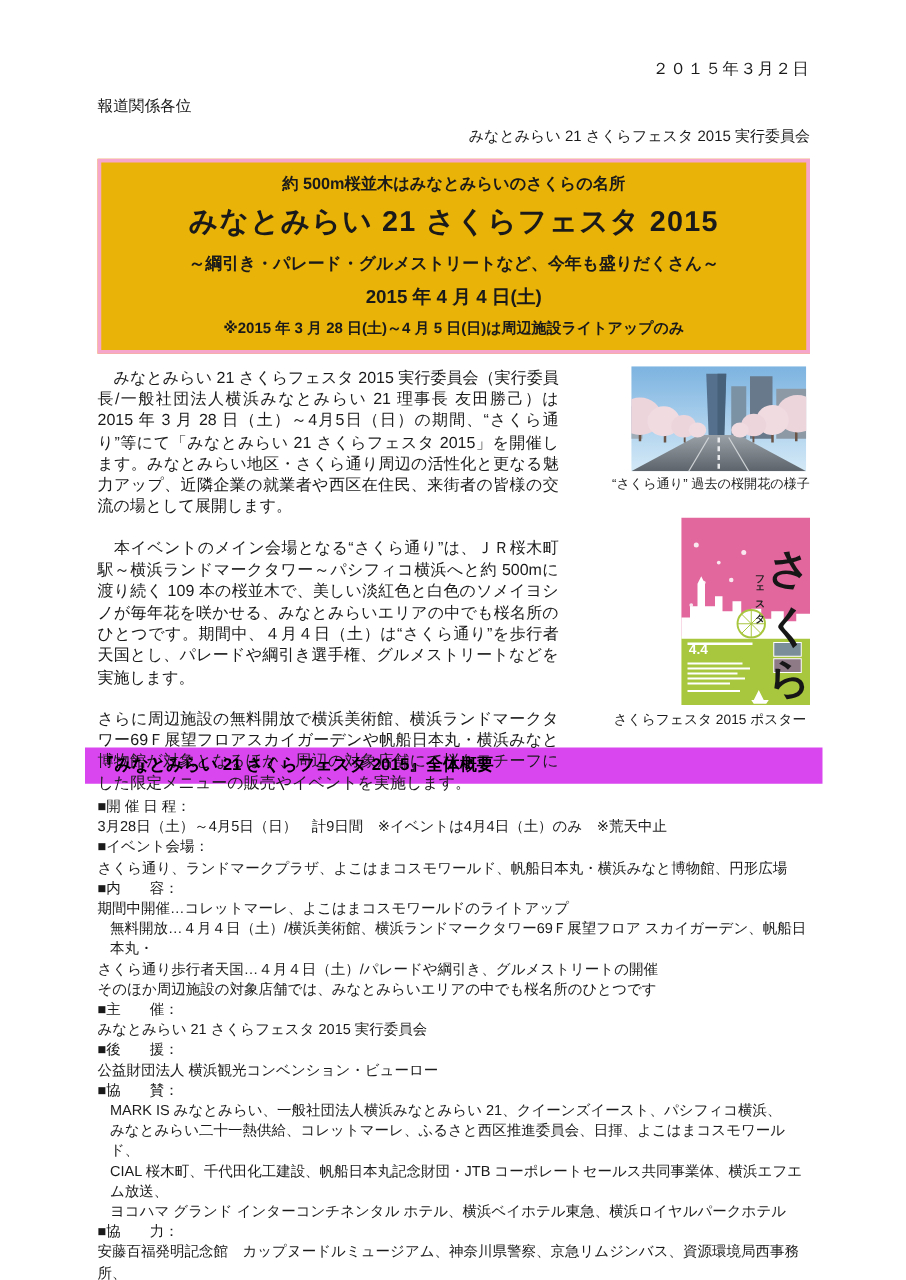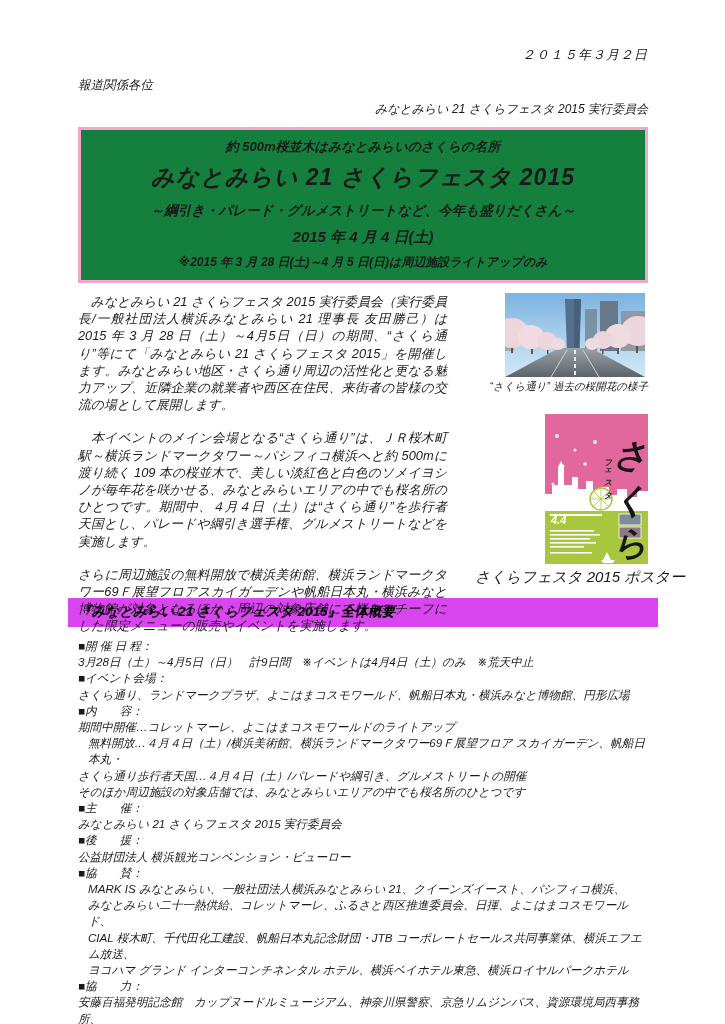--- a/index.html
+++ b/index.html
@@ -2,30 +2,29 @@
 <html><head>
 <meta charset="utf-8">
 <style>
   * { margin:0; padding:0; box-sizing:border-box; }
   body { background:#e8e8e8; }
   .page {
     position:relative; width:725px; height:1024px; margin:0 auto;
     background:#ffffff; overflow:hidden;
     font-family:"Liberation Sans","DejaVu Sans",sans-serif;
     color:#1a1a1a;
-    font-style:italic;
   }
   .inner { position:absolute; left:78px; top:0; width:570px; }
 
   .doc-date { margin-top:46px; text-align:right; font-size:13px; letter-spacing:1px; }
   .recipient { margin-top:13px; font-size:12.5px; }
   .committee { margin-top:7px; text-align:right; font-size:12px; }
 
   .title-box {
-    margin-top:9px; border:3px solid #f7a6cb; background:#15803d;
+    margin-top:9px; border:3px solid #f7a6cb; background:#eab308;
     text-align:center; padding:8px 6px 9px 6px;
   }
   .tb-tagline { font-size:13px; font-weight:bold; }
   .tb-title   { font-size:23px; font-weight:bold; margin-top:6px; letter-spacing:1px; }
   .tb-sub     { font-size:13.5px; font-weight:bold; margin-top:9px; }
   .tb-date    { font-size:15px; font-weight:bold; margin-top:8px; }
   .tb-note    { font-size:12px; font-weight:bold; margin-top:7px; }
 
   .cols { display:flex; margin-top:10px; height:288px;gap:48px; }
   .col-text { width:425px; padding-right:8px; font-size:12.8px; line-height:17.2px; text-align:justify; }
@@ -43,21 +42,21 @@
   .poster-title {
     position:absolute; top:2px; right:0px; writing-mode:vertical-rl;
     font-family:"DejaVu Serif","Liberation Serif",serif; font-weight:bold;
     font-size:34px; line-height:1; letter-spacing:5px; color:#161616;
   }
   .poster-sub {
     position:absolute; top:40px; right:36px; writing-mode:vertical-rl;
     font-size:8px; letter-spacing:1px; color:#222; font-weight:bold;
   }
   .poster-date { position:absolute; left:6px; top:100px; color:#fff; font-weight:bold; font-size:11px; }
-  .poster-caption { width:170px; margin-left:-70px; margin-top:4px; font-size:15px; text-align:right; white-space:nowrap; }
+  .poster-caption { width:170px; margin-left:-70px; margin-top:4px; font-size:11px; text-align:right; white-space:nowrap; }
 
   .section-band {
     margin:17px 0 11px -10px; width:590px; background:#d946ef;
     padding:5px 10px 6px 10px; font-size:13.5px; font-weight:bold; color:#000;
   }
 
   .overview { font-size:11.6px; line-height:16.2px; }
   .ov-row { display:flex;flex-direction:column; }
   .ov-label { flex:none; white-space:pre; }
   .ov-lines { flex:1; }

